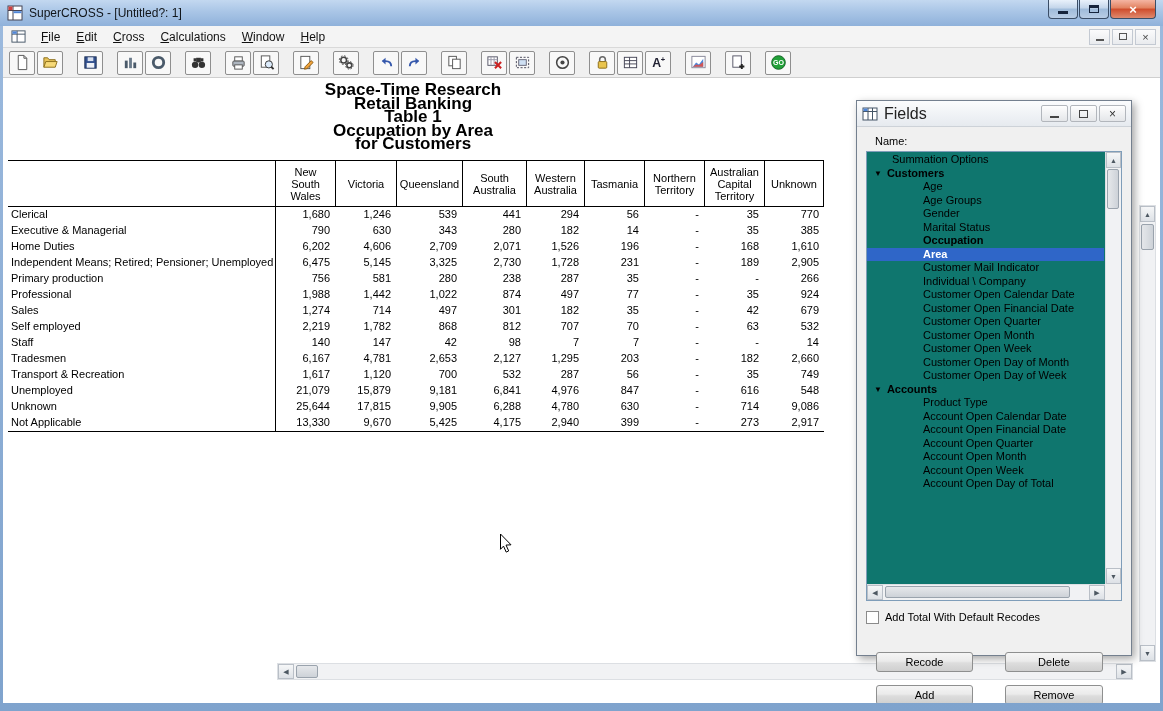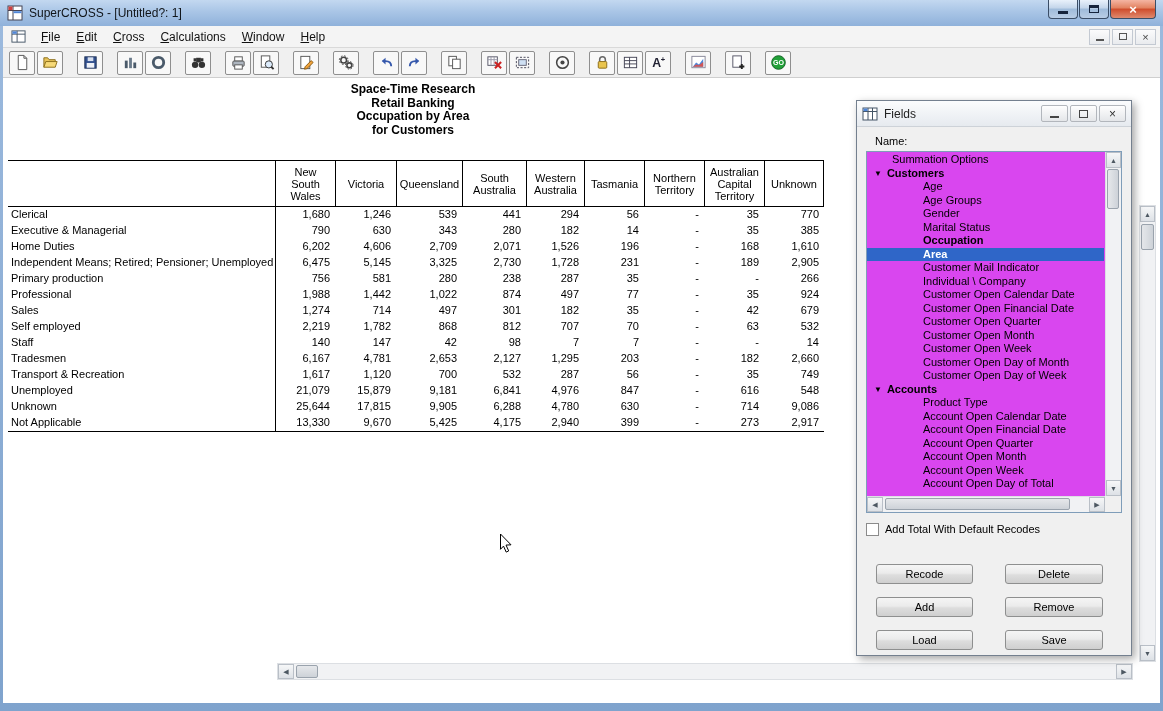--- a/index.html
+++ b/index.html
@@ -45,21 +45,21 @@
              display:flex; align-items:center; padding:0 6px; flex:0 0 auto; }
   .tb { width:26px; height:24px; margin-right:2px; border:1px solid #8f8f8f; border-radius:2px;
         background:#f8f8f8; display:flex; align-items:center; justify-content:center; padding:0; }
   .tb svg { width:17px; height:17px; }
   .tsep { width:12px; }
 
   
   .content { position:relative; flex:1 1 auto; background:#fff; overflow:hidden; }
 
   .report-title { position:absolute; top:5px; left:0; width:820px; text-align:center;
-                  font-weight:bold; font-size:12px; line-height:13.5px; color:#000; }
+                  font-weight:bold; font-size:17px; line-height:13.5px; color:#000; }
 
   .xtable { position:absolute; left:5px; top:82px; width:816px; font-size:11px; color:#000; }
   .trow { display:grid; grid-template-columns:267px 60px 61px 66px 64px 58px 60px 60px 60px 60px;
           height:16px; line-height:15px; }
   .thead { border-top:1px solid #000; border-bottom:1px solid #000; }
   .thead .trow { height:45px; }
   .tcell { overflow:hidden; }
   .th-col { border-left:1px solid #000; display:flex; align-items:center; justify-content:center;
             text-align:center; padding:0 5px; line-height:12px; }
   .thead .trow .th-col:last-child { border-right:1px solid #000; }
@@ -82,30 +82,30 @@
   .htrack { flex:1; position:relative; }
   .hthumb { position:absolute; left:2px; top:1px; height:13px; width:22px; border-radius:2px;
             border:1px solid #9aa3ad; background:linear-gradient(#e6e8eb,#cdd2d8); }
 
   
   .dialog { position:absolute; left:853px; top:22px; width:276px; height:556px;
             background:#f0f0f0; border:1px solid #74808f; box-shadow:3px 3px 8px rgba(0,0,0,.35); }
   .dlg-title { height:26px; display:flex; align-items:center; padding:0 5px;
                background:linear-gradient(#fbfcfd,#e6eaef); border-bottom:1px solid #cdd2d8; }
   .dlg-icon { width:16px; height:16px; display:inline-flex; }
-  .dlg-title-text { font-size:12px; color:#222; margin-left:6px;text-align:right; }
+  .dlg-title-text { font-size:16px; color:#222; margin-left:6px;text-align:right; }
   .dlg-controls { margin-left:auto; display:flex; }
   .dlg-btn { width:27px; height:17px; margin-left:2px; border:1px solid #b2b6bc; border-radius:2px;
              background:linear-gradient(#fefefe,#e4e6e9); display:flex; align-items:center;
              justify-content:center; font-size:12px; color:#333; }
   .dg-bar { width:9px; height:2px; background:#444; margin-top:7px; }
   .dg-box { width:9px; height:8px; border:1px solid #444; }
   .dlg-label { margin:8px 18px 0; font-size:11px; color:#000; }
-  .listbox { position:relative; margin:4px 9px 0; height:362px; border:1px solid #7f9db9;
-             background:#d946ef; overflow:hidden; }
+  .listbox { position:relative; margin:4px 9px 0; height:450px; border:1px solid #7f9db9;
+             background:#0f766e; overflow:hidden; }
   .fl-items { position:absolute; top:1px; left:0; right:17px; }
   .fl-item { height:13.5px; line-height:13.5px; font-size:11px; white-space:nowrap;
              display:flex; align-items:center; color:#000; overflow:hidden; }
   .ind0 { padding-left:7px; } .ind1 { padding-left:25px; } .ind2 { padding-left:56px; }
   .fbold { font-weight:bold; }
   .fsel { background:#2f66c8; color:#fff; }
   .tri { font-size:8px; margin-right:5px; }
   .lb-vscroll { position:absolute; right:0; top:0; bottom:16px; width:16px; display:flex;
                 flex-direction:column; background:#f1f2f4; border-left:1px solid #dcdfe3; }
   .lb-vthumb { position:absolute; top:1px; left:1px; width:12px; height:40px; border-radius:2px;
@@ -336,20 +336,21 @@
             <text x="9" y="11.8" font-size="7.5" font-weight="bold" fill="#fff" text-anchor="middle">GO</text>
           </svg>
         </button>
     </div>
 
     <div class="content">
 
       <div class="report-title">
         <div>Space-Time Research</div>
         <div>Retail Banking</div>
+        <div>Table 1</div>
         <div>Occupation by Area</div>
         <div>for Customers</div>
       </div>
 
       <div class="xtable">
         <div class="thead">
           <div class="trow">
               <div class="tcell th-stub"></div>
               <div class="tcell th-col">New South Wales</div>
               <div class="tcell th-col">Victoria</div>

